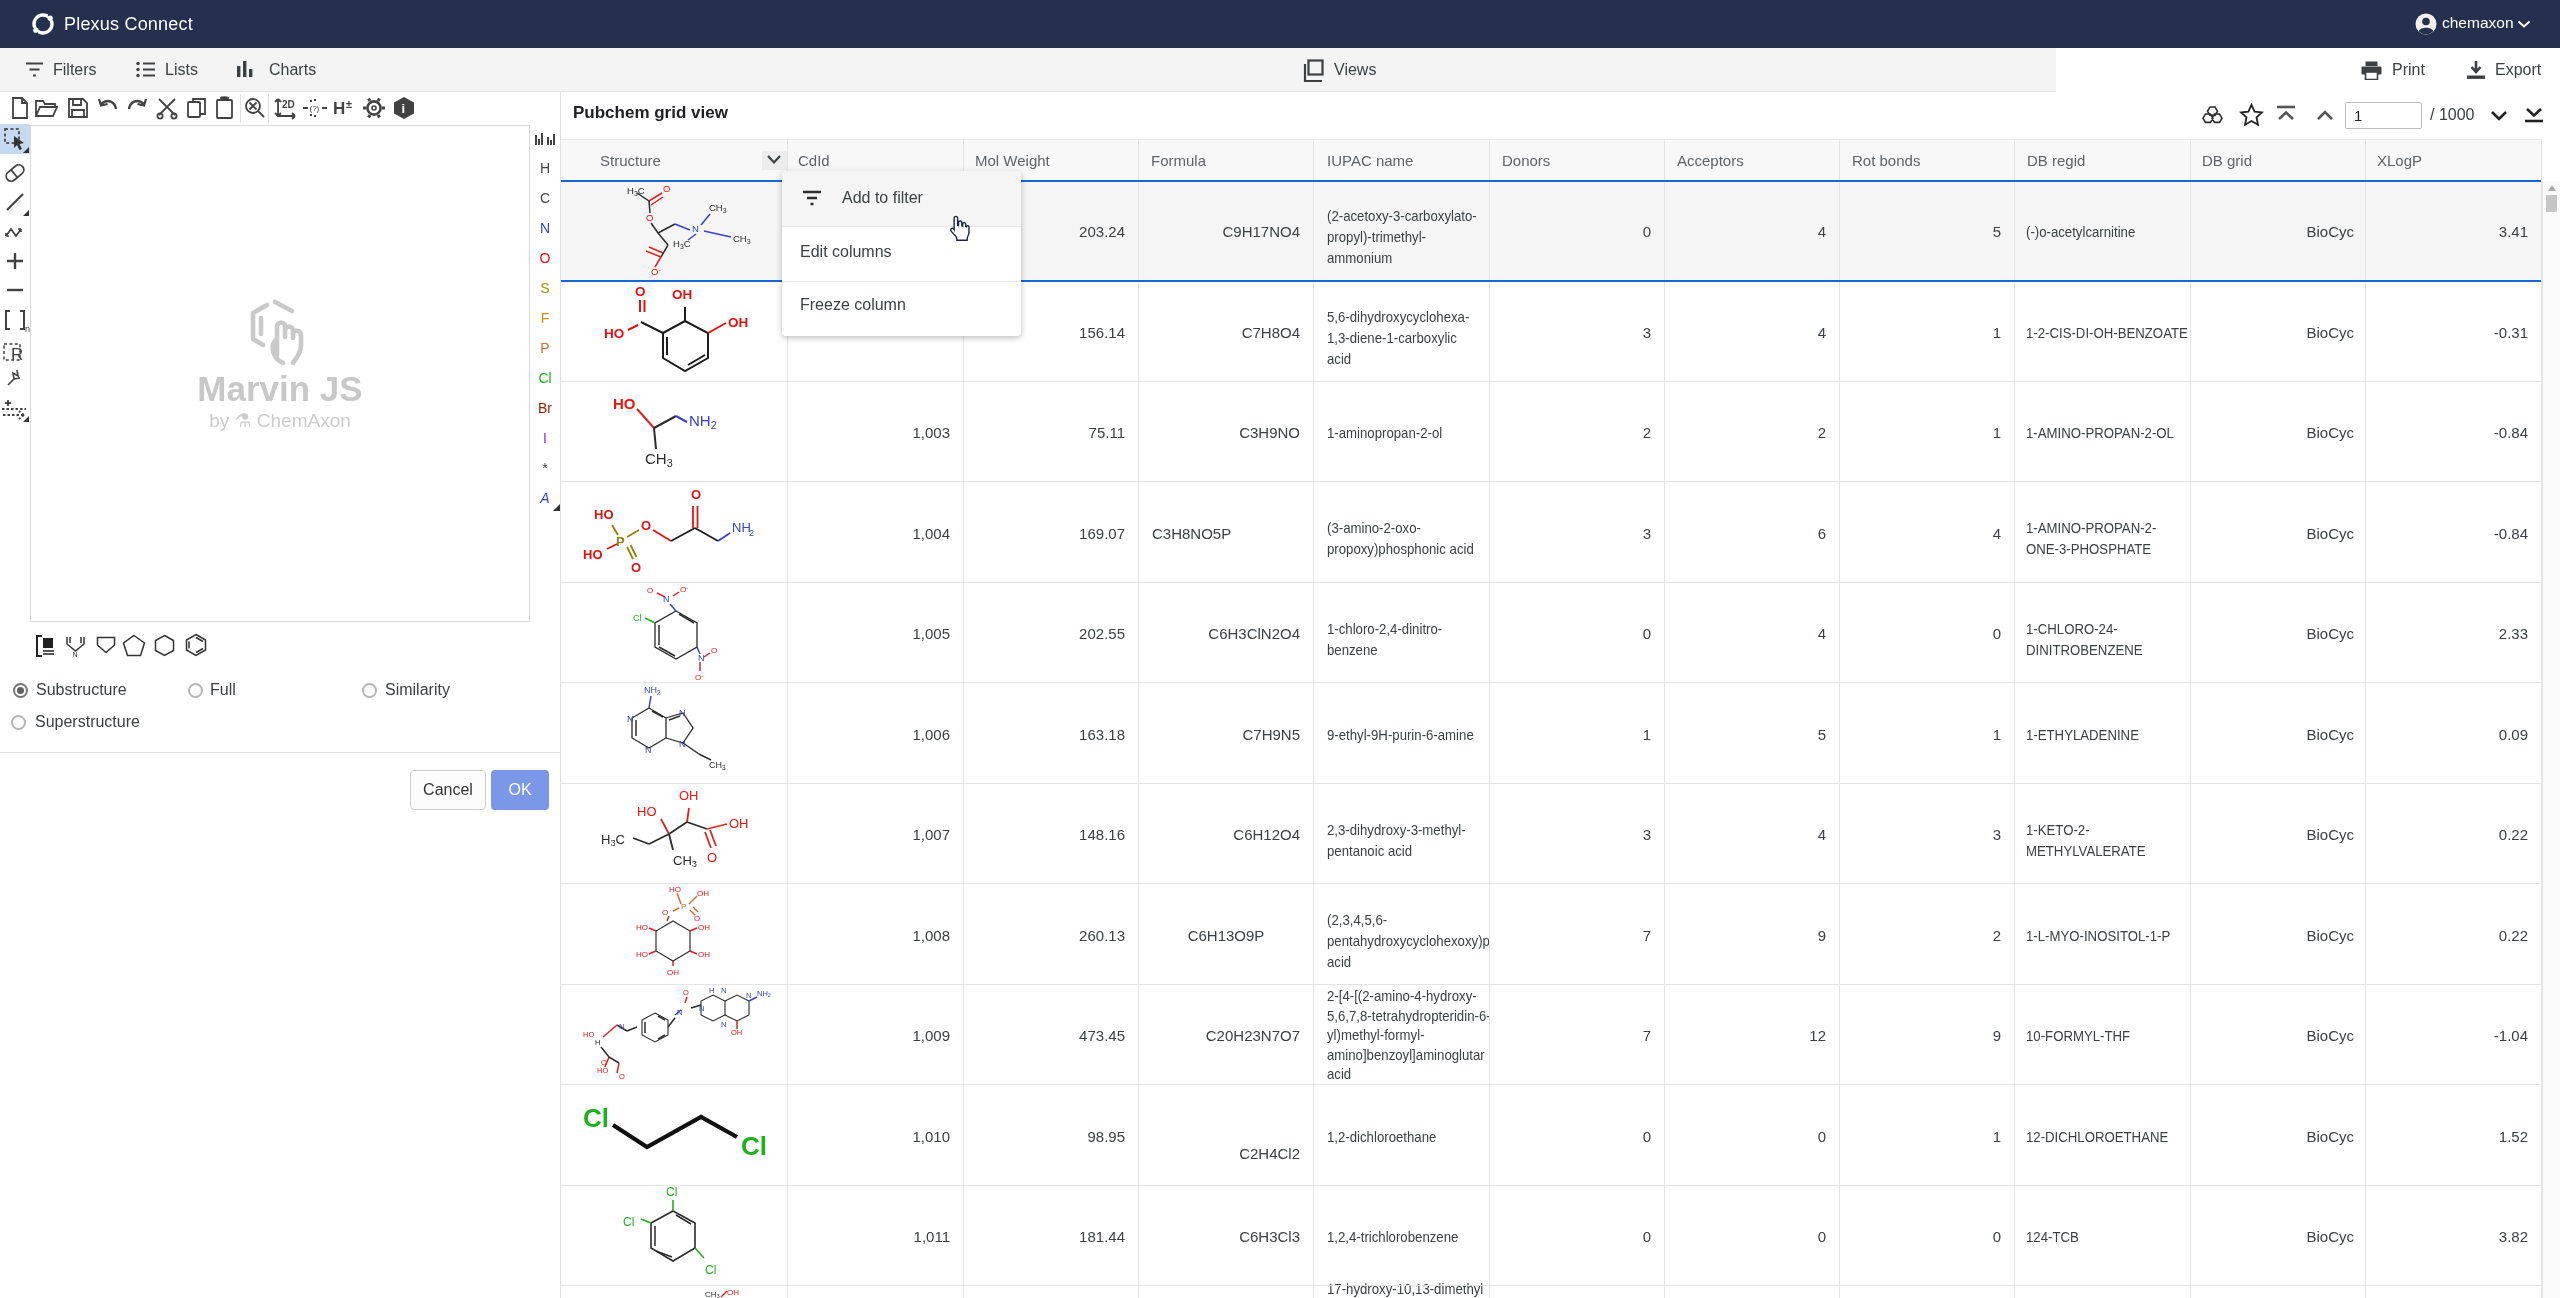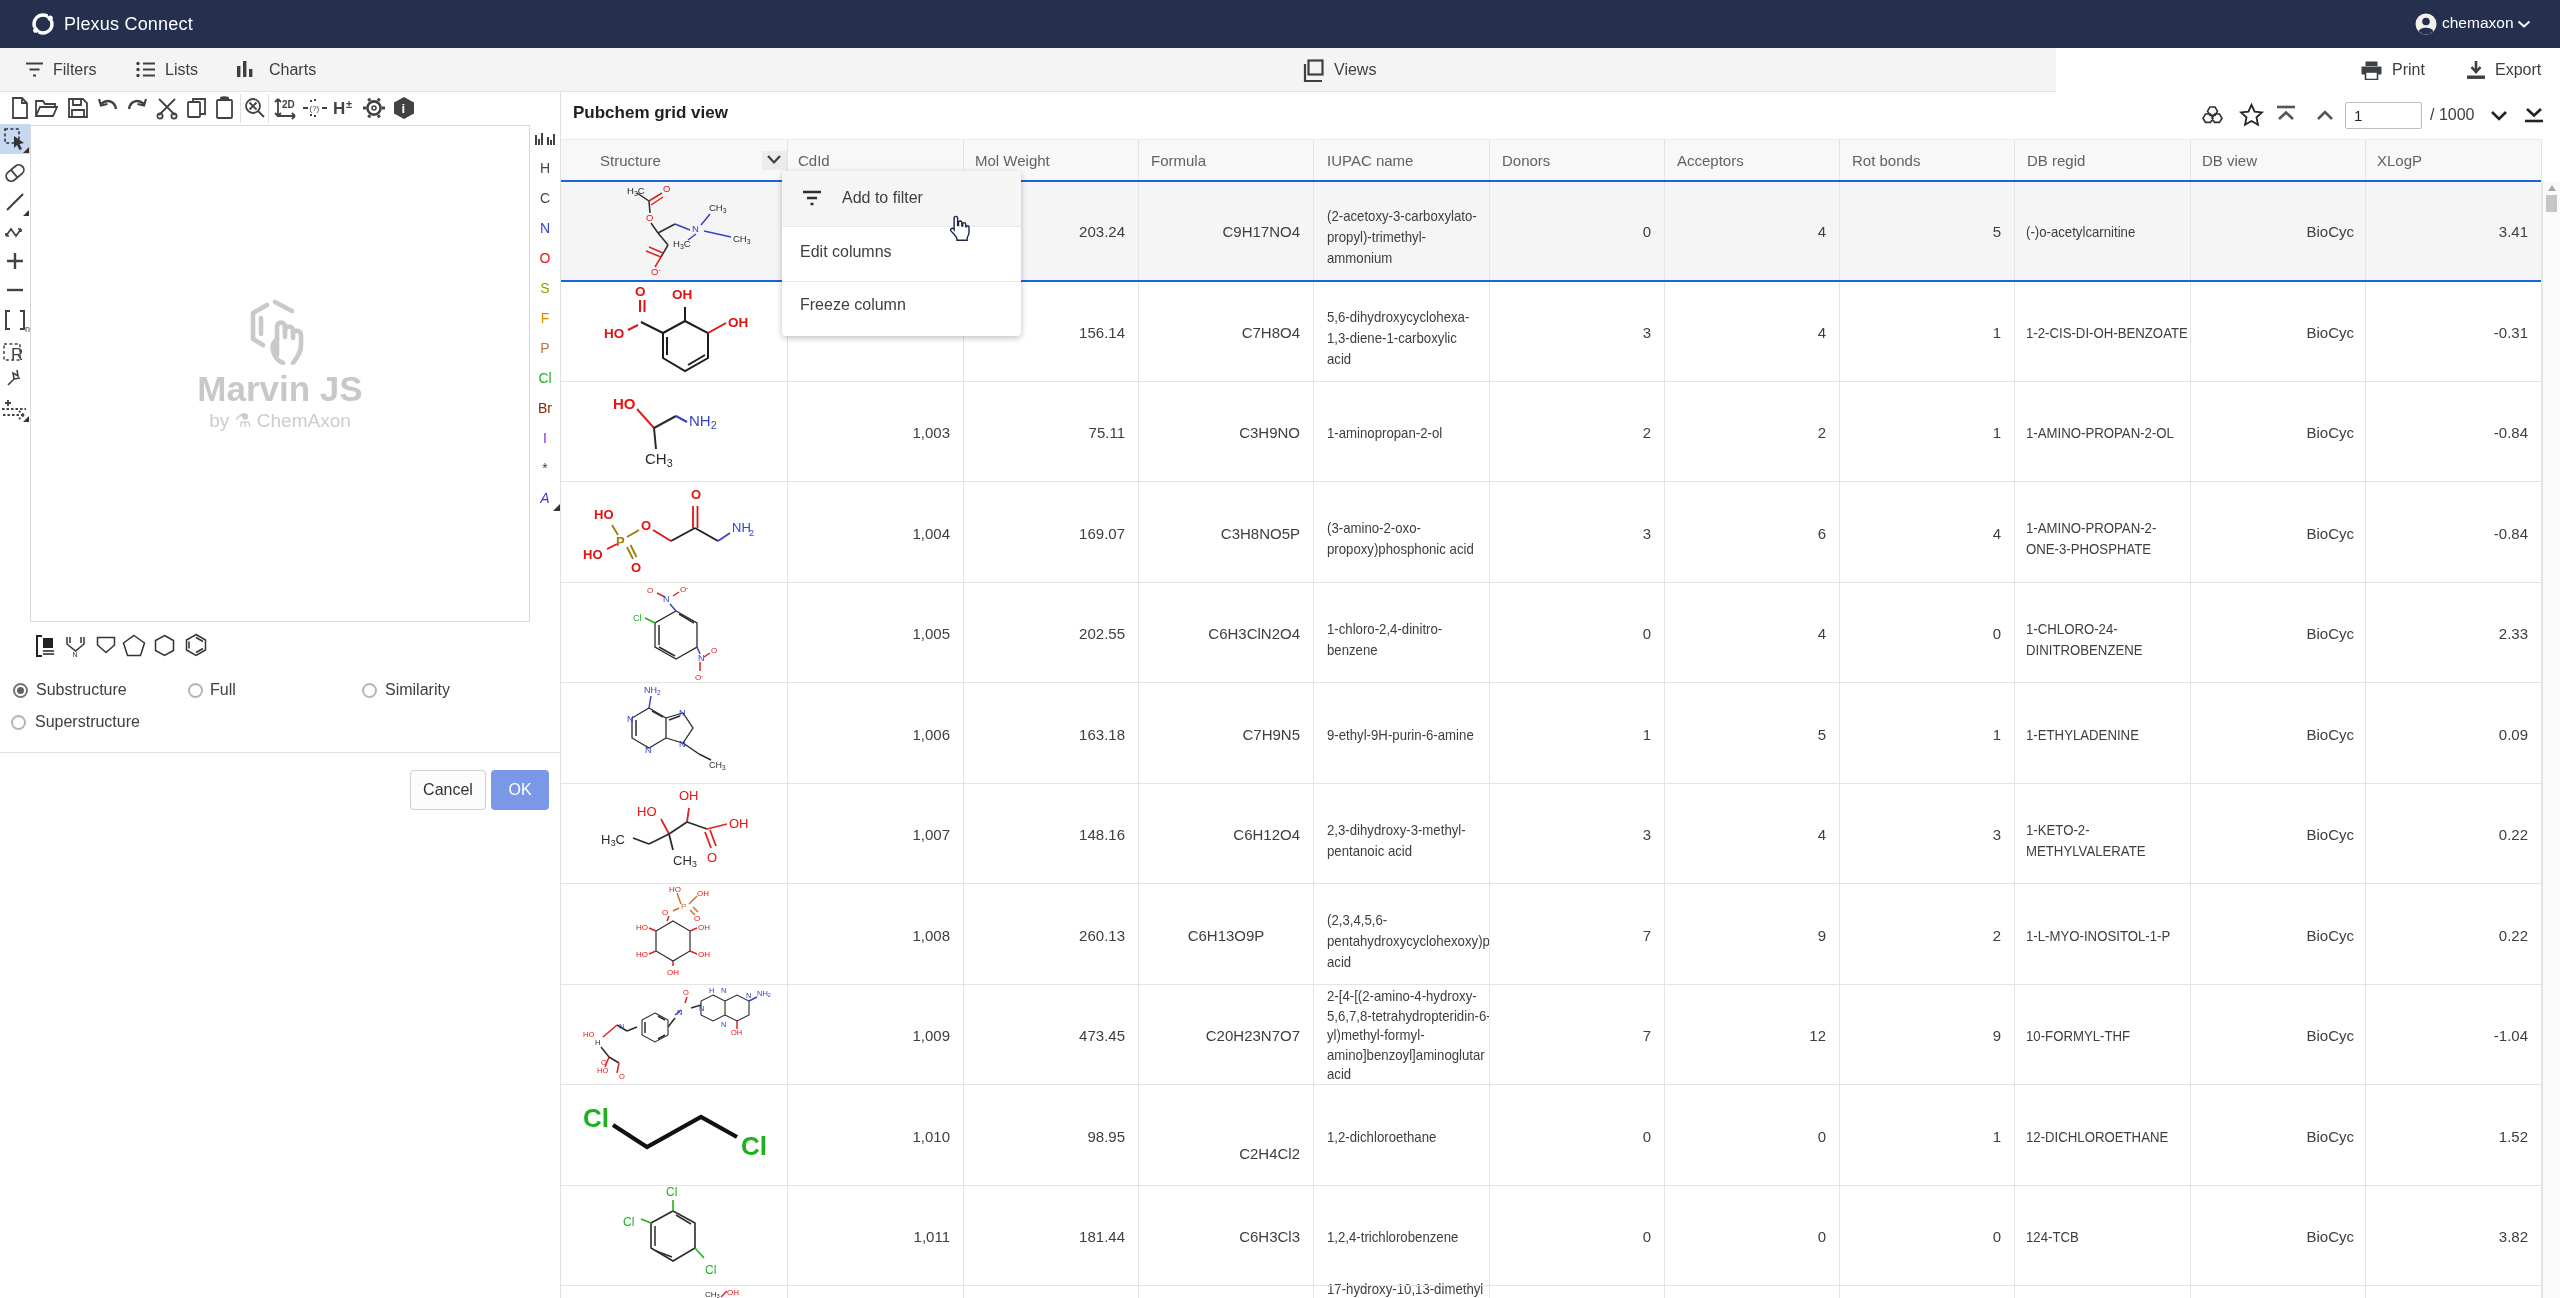--- a/index.html
+++ b/index.html
@@ -350,21 +350,21 @@
   <div id="ghead">
         <div class="hcell" style="left: 13px; margin-left: 26px;">Structure</div>
         <div class="hcell" style="left: 237px;">CdId</div>
         <div class="hcell" style="left: 414px;">Mol Weight</div>
         <div class="hcell" style="left: 590px;">Formula</div>
         <div class="hcell" style="left: 766px;">IUPAC name</div>
         <div class="hcell" style="left: 941px;">Donors</div>
         <div class="hcell" style="left: 1116px;">Acceptors</div>
         <div class="hcell" style="left: 1291px;">Rot bonds</div>
         <div class="hcell" style="left: 1466px;">DB regid</div>
-        <div class="hcell" style="left: 1641px;">DB view</div>
+        <div class="hcell" style="left: 1641px;">DB grid</div>
         <div class="hcell" style="left: 1816px;">XLogP</div>
         <div style="position: absolute; left: 201px; top: 11px; width: 25px; height: 19px; background: rgb(236, 236, 236);"></div>
         <svg style="position:absolute;left:205px;top:14px;" width="16" height="11" viewBox="0 0 16 11">
           <path d="M2 2 L8 8.5 L14 2" fill="none" stroke="#3c4043" stroke-width="2.2"></path>
         </svg>
       </div>
   <div id="rows">
         <div class="row" style="top: 88.5px; height: 100.5px; background: rgb(245, 245, 245);">
           <div class="cell" style="left: 416px; top: 40.75px; width: 148px; text-align: right; line-height: 21px; white-space: nowrap; overflow: hidden;">203.24</div>
           <div class="cell" style="left: 591px; top: 40.75px; width: 148px; text-align: right; line-height: 21px; white-space: nowrap; overflow: hidden;">C9H17NO4</div>
@@ -445,21 +445,21 @@
             <line x1="93" y1="46" x2="115" y2="34" stroke="#2b2b2b" stroke-width="2"></line>
             <line x1="115" y1="34" x2="126" y2="40" stroke="#3742c8" stroke-width="2"></line>
             <text x="52" y="27" font-size="15" fill="#ee1111" font-weight="bold">HO</text>
             <text x="128" y="44" font-size="15" fill="#3742c8">NH<tspan font-size="10.799999999999999" dy="2.5500000000000003">2</tspan></text>
             <text x="84" y="82" font-size="15" fill="#2b2b2b">CH<tspan font-size="10.799999999999999" dy="2.5500000000000003">3</tspan></text>
           </svg>
         </div>
         <div class="row" style="top: 390px; height: 100.5px;">
           <div class="cell" style="left: 240px; top: 40.75px; width: 149px; text-align: right; line-height: 21px; white-space: nowrap; overflow: hidden;">1,004</div>
           <div class="cell" style="left: 416px; top: 40.75px; width: 148px; text-align: right; line-height: 21px; white-space: nowrap; overflow: hidden;">169.07</div>
-          <div class="cell" style="left: 591px; top: 40.75px; width: 148px; text-align: right; line-height: 21px; white-space: nowrap; overflow: hidden;">C3H8NO5P</div>
+          <div class="cell" style="left: 591px; top: 40.75px; width: 148px; line-height: 21px; white-space: nowrap; overflow: hidden;">C3H8NO5P</div>
           <div class="cell" style="left: 766px; top: 35.25px; width: 184px; text-align: left; line-height: 21px; white-space: nowrap; overflow: hidden; transform: scaleX(0.88); transform-origin: 0px 0px;">(3-amino-2-oxo-<br>propoxy)phosphonic acid</div>
           <div class="cell" style="left: 942px; top: 40.75px; width: 148px; text-align: right; line-height: 21px; white-space: nowrap; overflow: hidden;">3</div>
           <div class="cell" style="left: 1117px; top: 40.75px; width: 148px; text-align: right; line-height: 21px; white-space: nowrap; overflow: hidden;">6</div>
           <div class="cell" style="left: 1292px; top: 40.75px; width: 148px; text-align: right; line-height: 21px; white-space: nowrap; overflow: hidden;">4</div>
           <div class="cell" style="left: 1465px; top: 35.25px; width: 186px; text-align: left; line-height: 21px; white-space: nowrap; overflow: hidden; transform: scaleX(0.88); transform-origin: 0px 0px;">1-AMINO-PROPAN-2-<br>ONE-3-PHOSPHATE</div>
           <div class="cell" style="left: 1640px; top: 40.75px; width: 153px; text-align: right; line-height: 21px; white-space: nowrap; overflow: hidden;">BioCyc</div>
           <div class="cell" style="left: 1815px; top: 40.75px; width: 152px; text-align: right; line-height: 21px; white-space: nowrap; overflow: hidden;">-0.84</div>
           <div style="position: absolute; left: 0px; top: -1px; width: 1980px; height: 1px; background: rgb(228, 228, 228);"></div>
           <svg style="position:absolute;left:0;top:0;" width="226" height="100" viewBox="0 0 226 100">
             <line x1="51" y1="43" x2="57" y2="53" stroke="#9a7d0a" stroke-width="1.8"></line>

